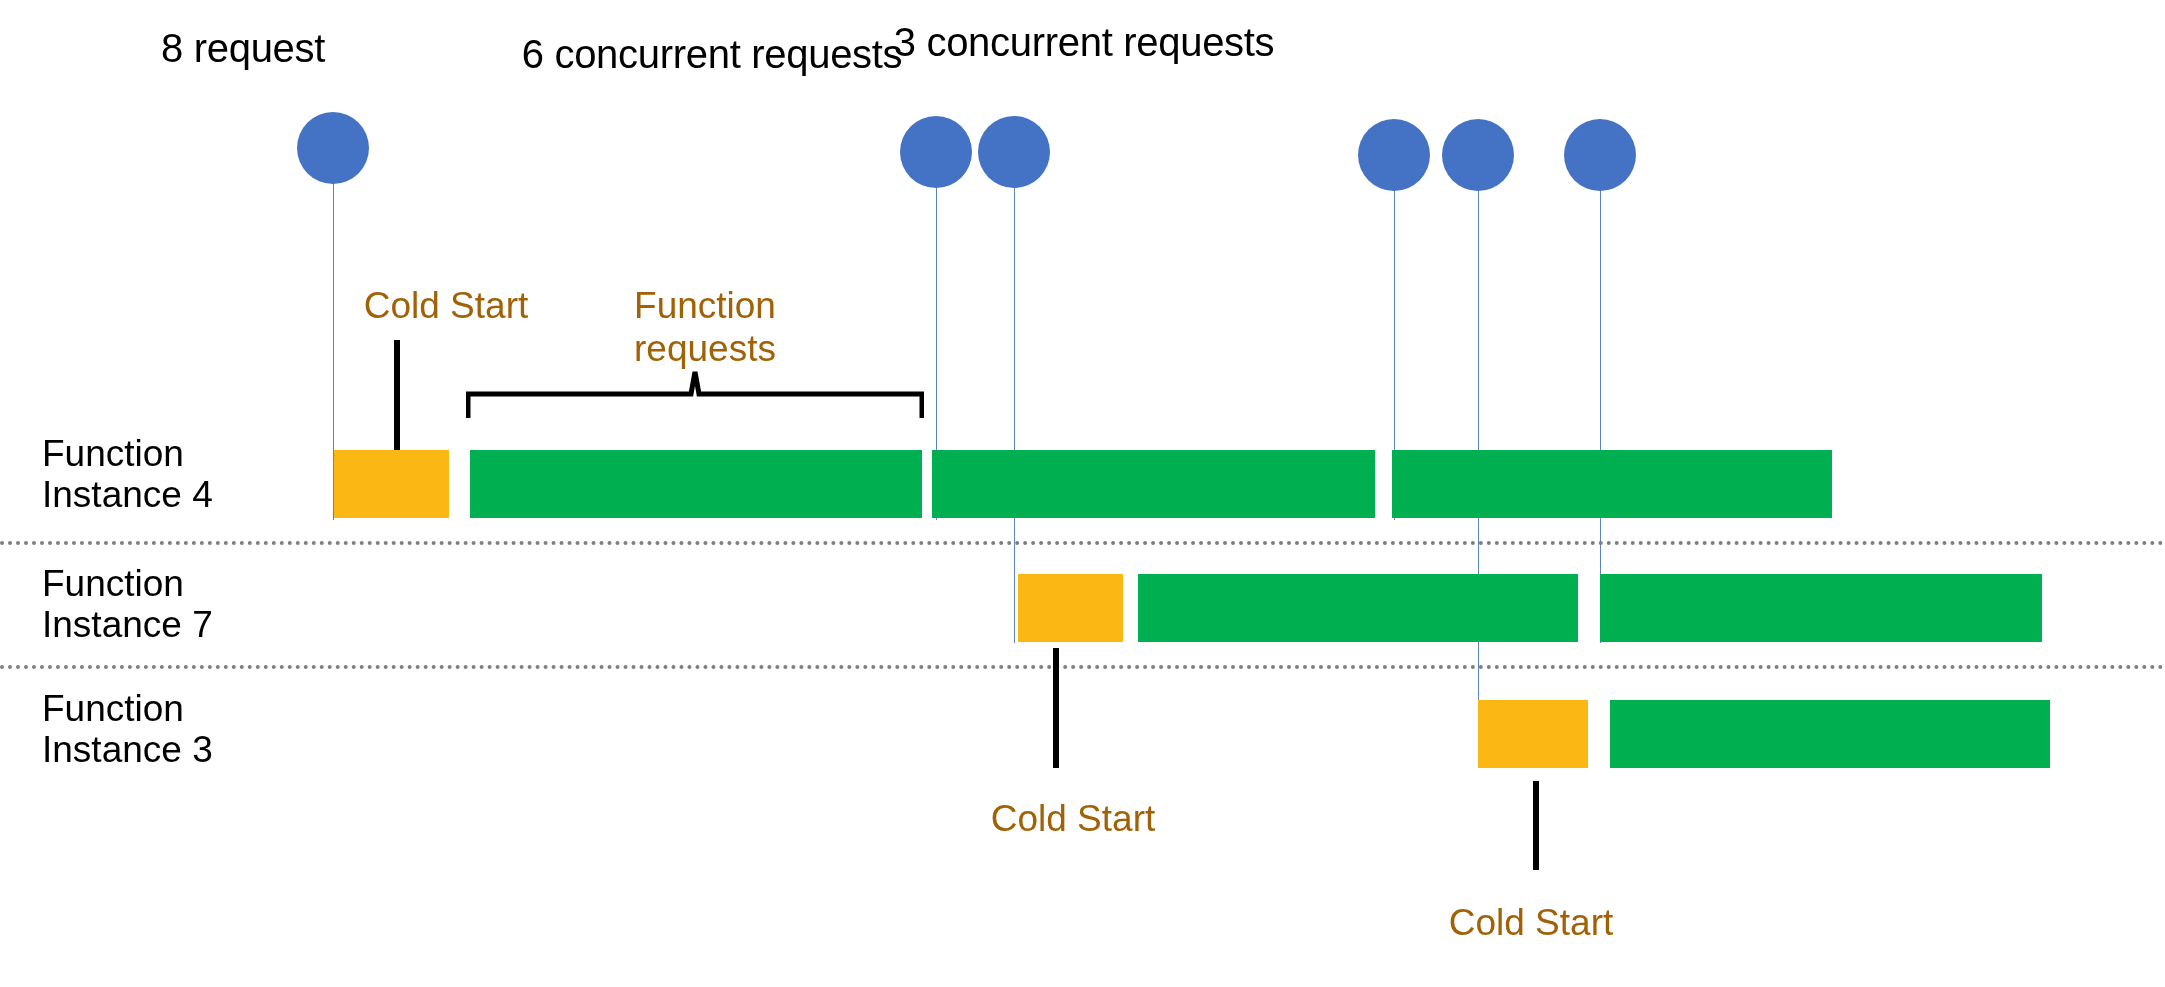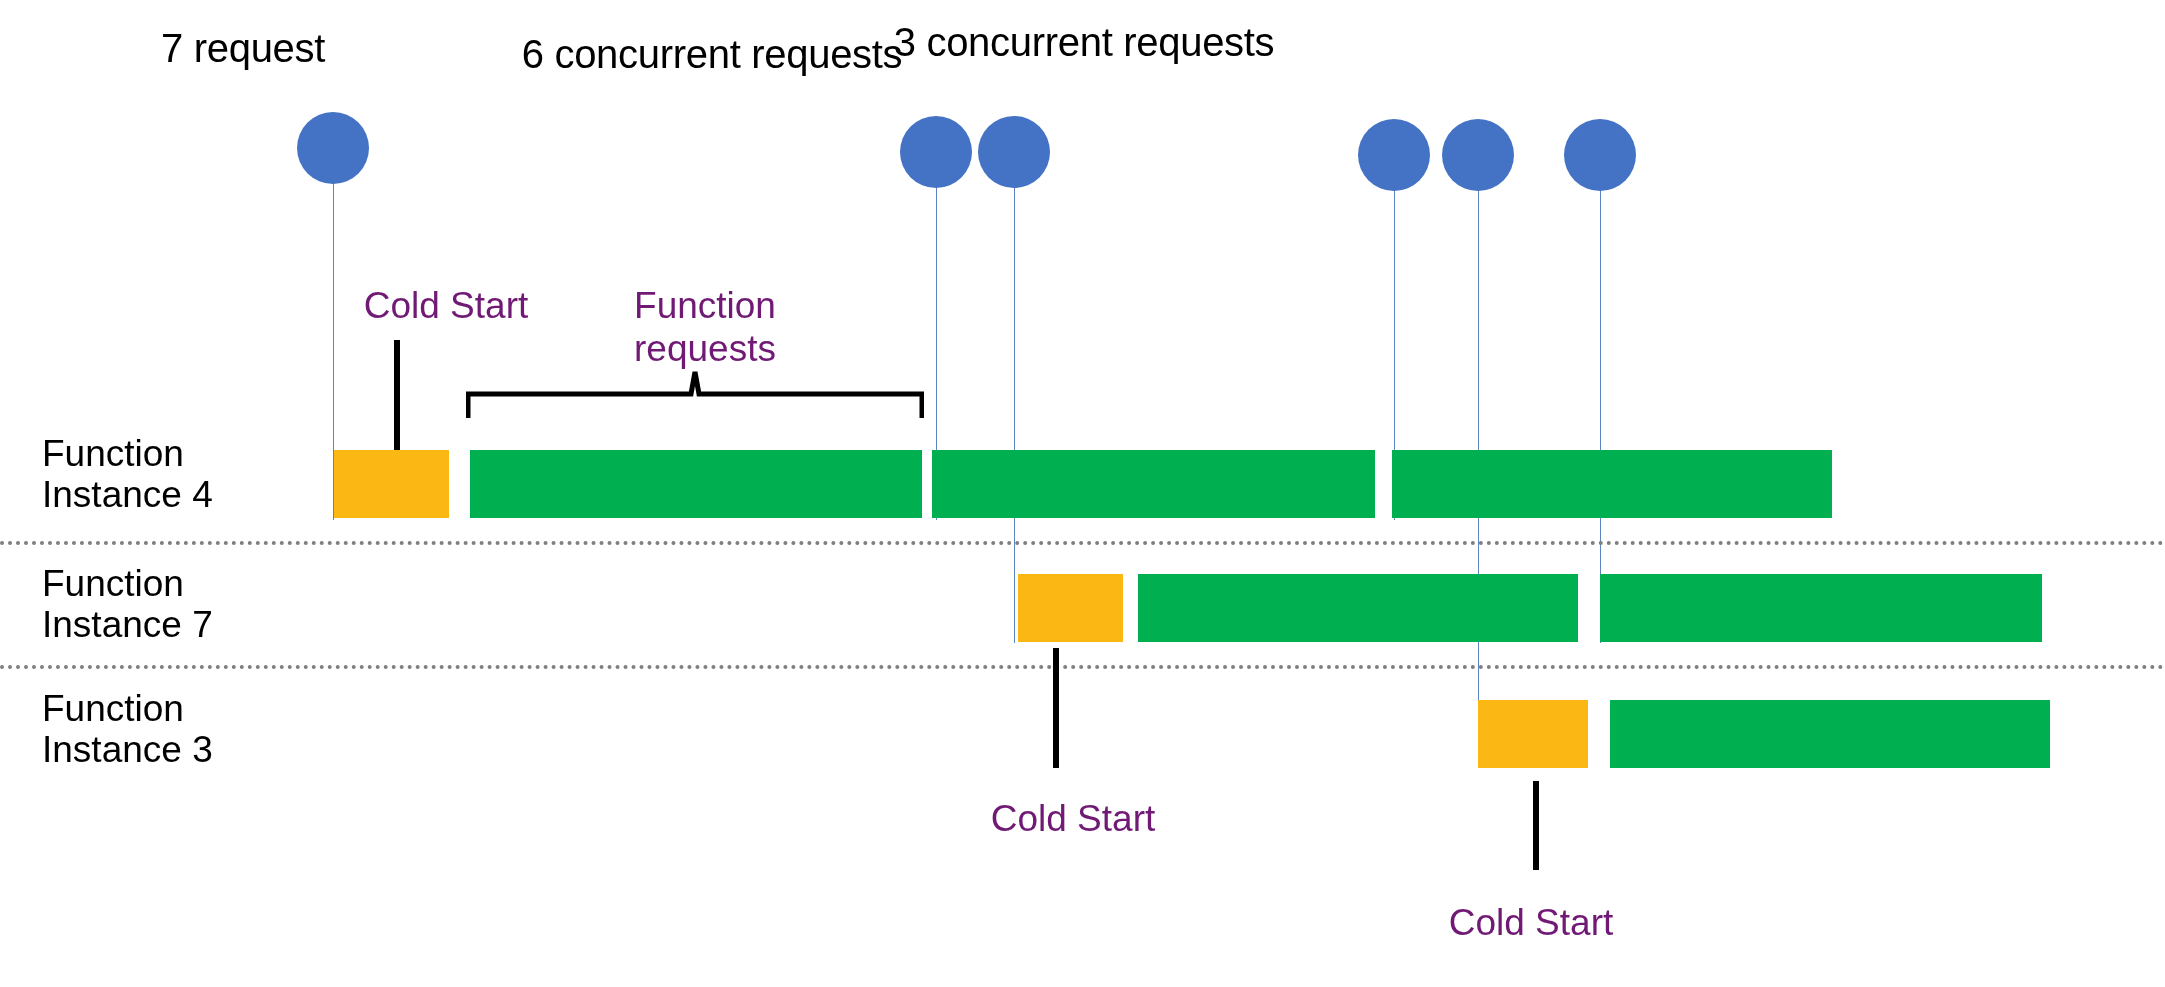--- a/index.html
+++ b/index.html
@@ -47,21 +47,21 @@
   }
   .bar {
     position: absolute;
     height: 68px;
   }
   .bar.cold { background: #FBB713; }
   .bar.exec { background: #00B050; }
   .annot-text {
     position: absolute;
     font-size: 37px;
-    color: #701a75;
+    color: #a16207;
     white-space: nowrap;
     text-align: center;
     line-height: 1.15;
     transform: translateX(-50%);
   }
   .leader {
     position: absolute;
     width: 6px;
     background: #000000;
   }
@@ -69,21 +69,21 @@
     position: absolute;
   }
   .brace svg { display: block; }
 </style>
 </head>
 <body>
 
 <div id="canvas">
 
   <div id="requests-layer">
-      <div class="req-label" style="left: 243px; top: 26px;">7 request</div>
+      <div class="req-label" style="left: 243px; top: 26px;">8 request</div>
       <div class="req-line" style="left: 333px; top: 180px; height: 340px;"></div>
       <div class="req-circle" style="left: 297px; top: 112px; width: 72px; height: 72px; background: rgb(68, 114, 196);"></div>
       <div class="req-label" style="left: 712px; top: 32px;">6 concurrent requests</div>
       <div class="req-line" style="left: 936px; top: 184px; height: 336px;"></div>
       <div class="req-circle" style="left: 900px; top: 116px; width: 72px; height: 72px; background: rgb(68, 114, 196);"></div>
       <div class="req-line" style="left: 1014px; top: 184px; height: 459px;"></div>
       <div class="req-circle" style="left: 978px; top: 116px; width: 72px; height: 72px; background: rgb(68, 114, 196);"></div>
       <div class="req-label" style="left: 1084px; top: 20px;">3 concurrent requests</div>
       <div class="req-line" style="left: 1394px; top: 187px; height: 333px;"></div>
       <div class="req-circle" style="left: 1358px; top: 119px; width: 72px; height: 72px; background: rgb(68, 114, 196);"></div>

